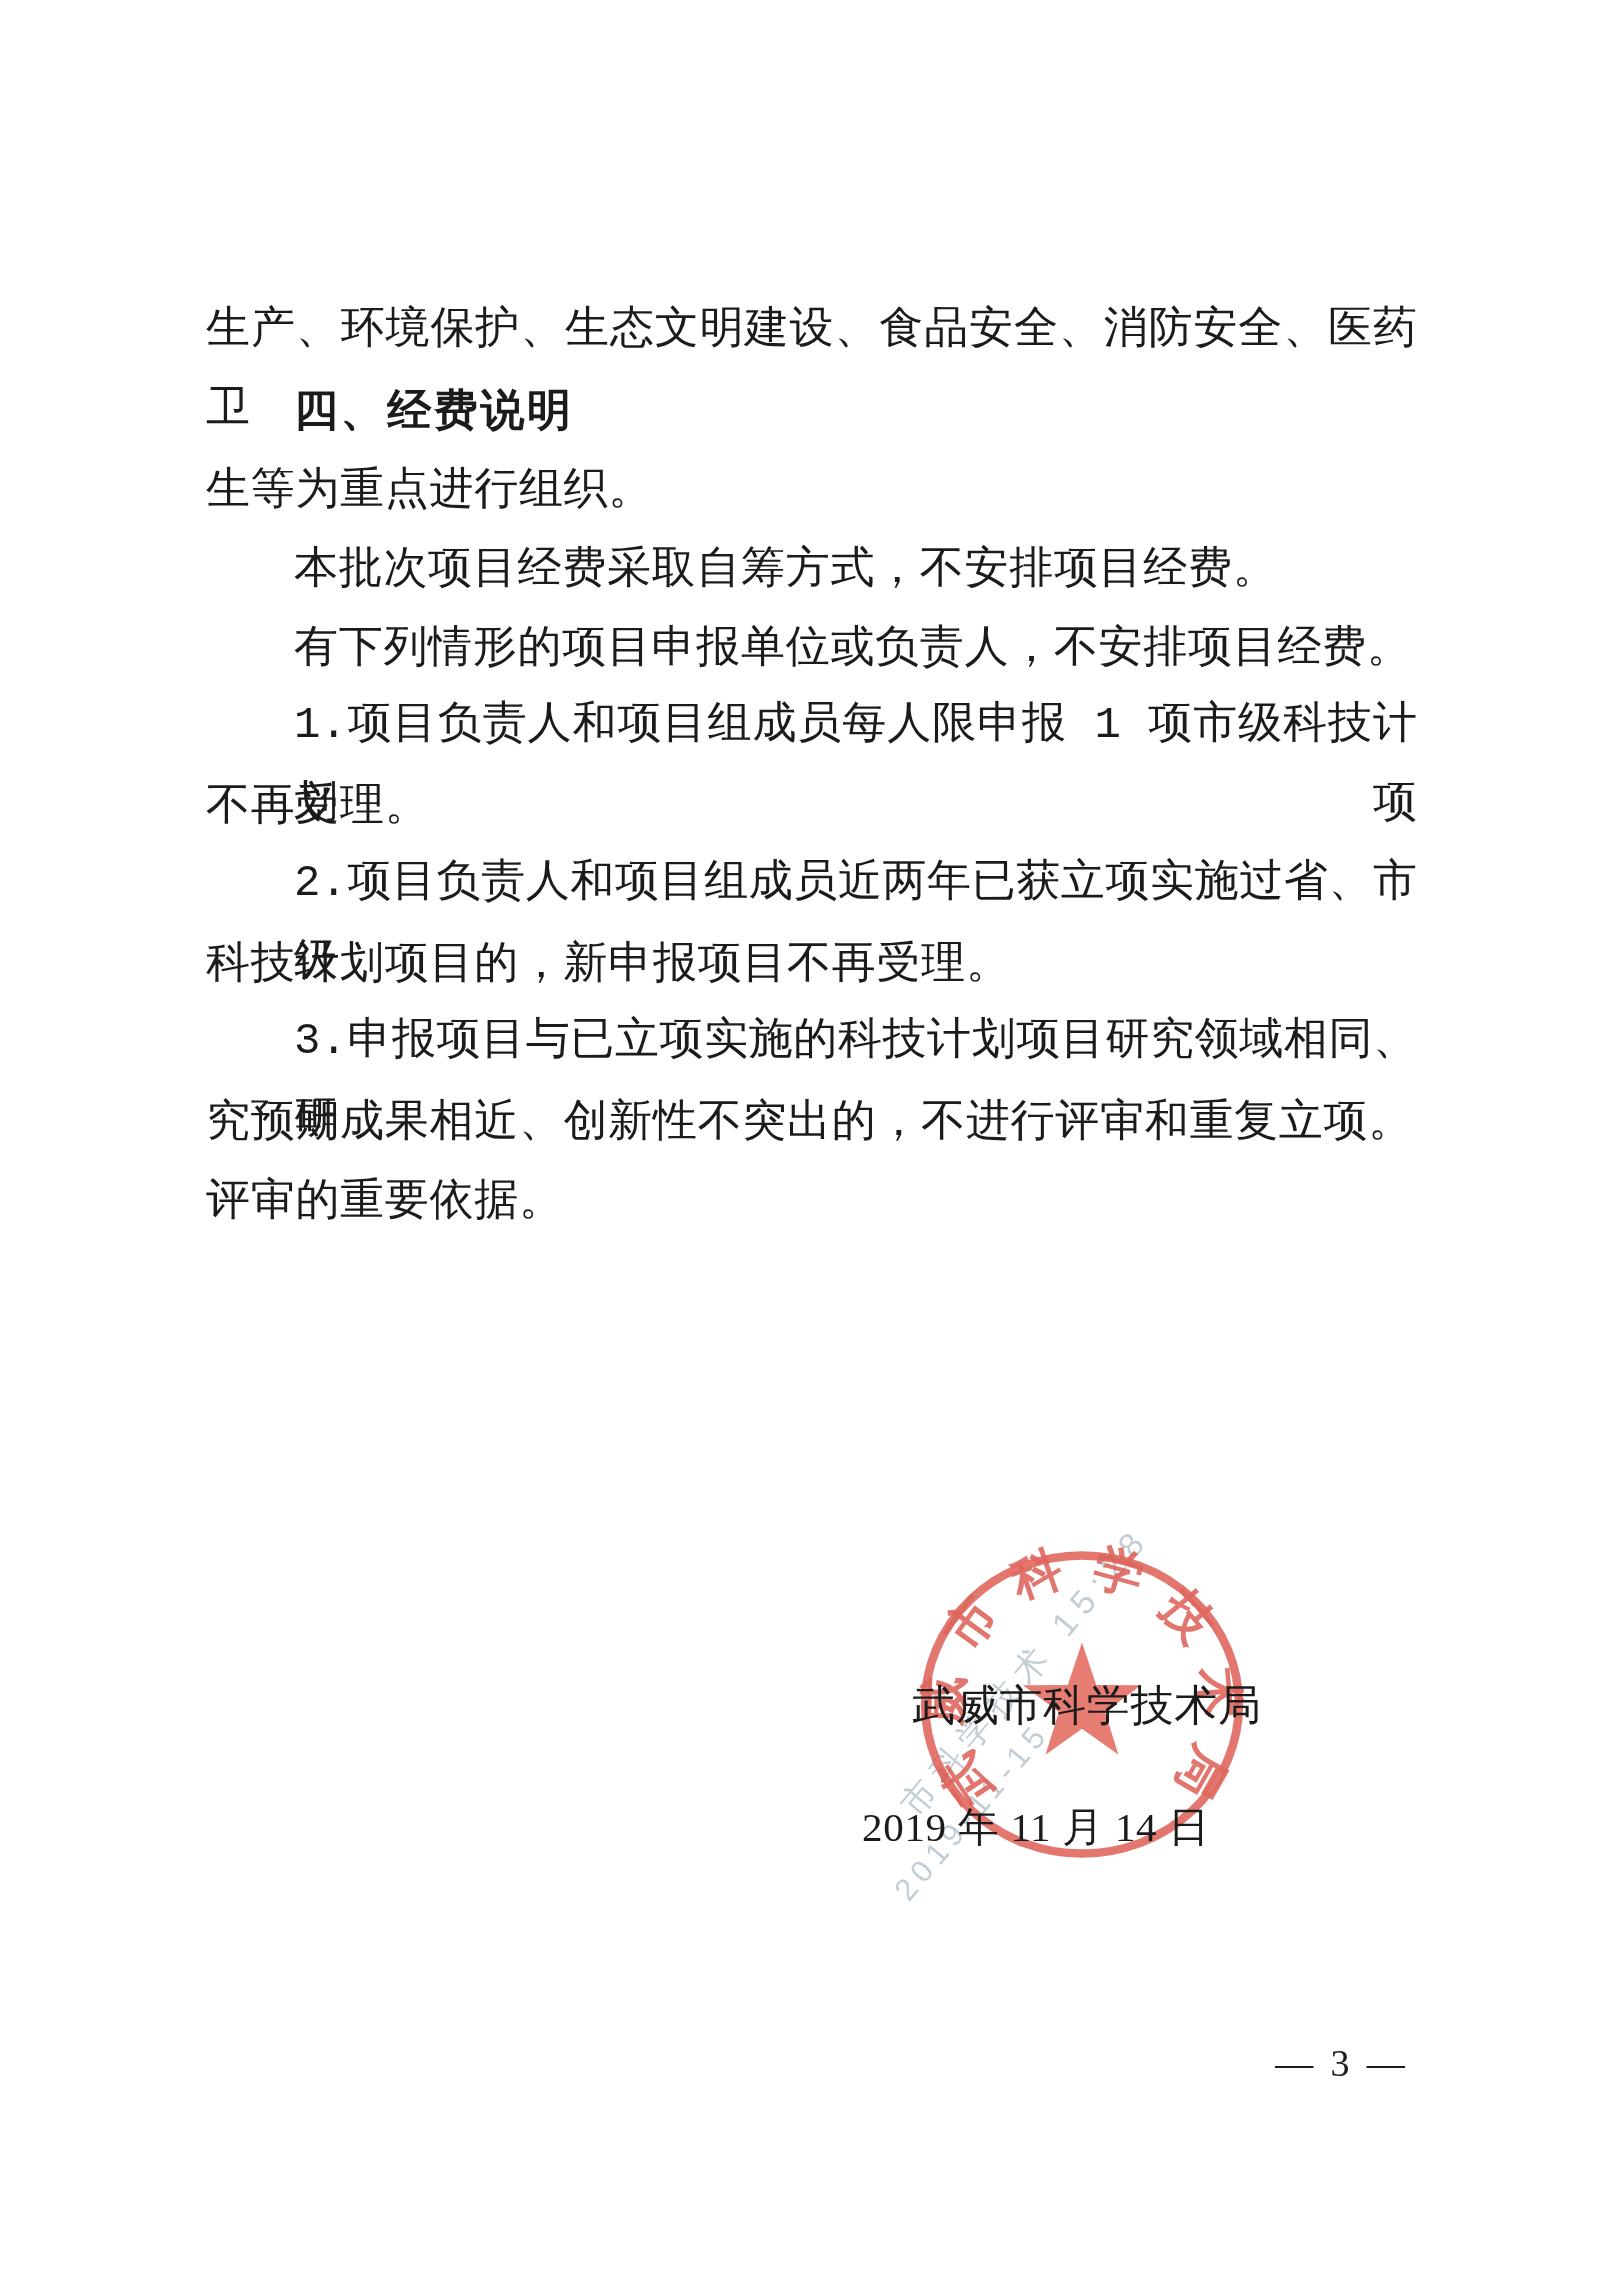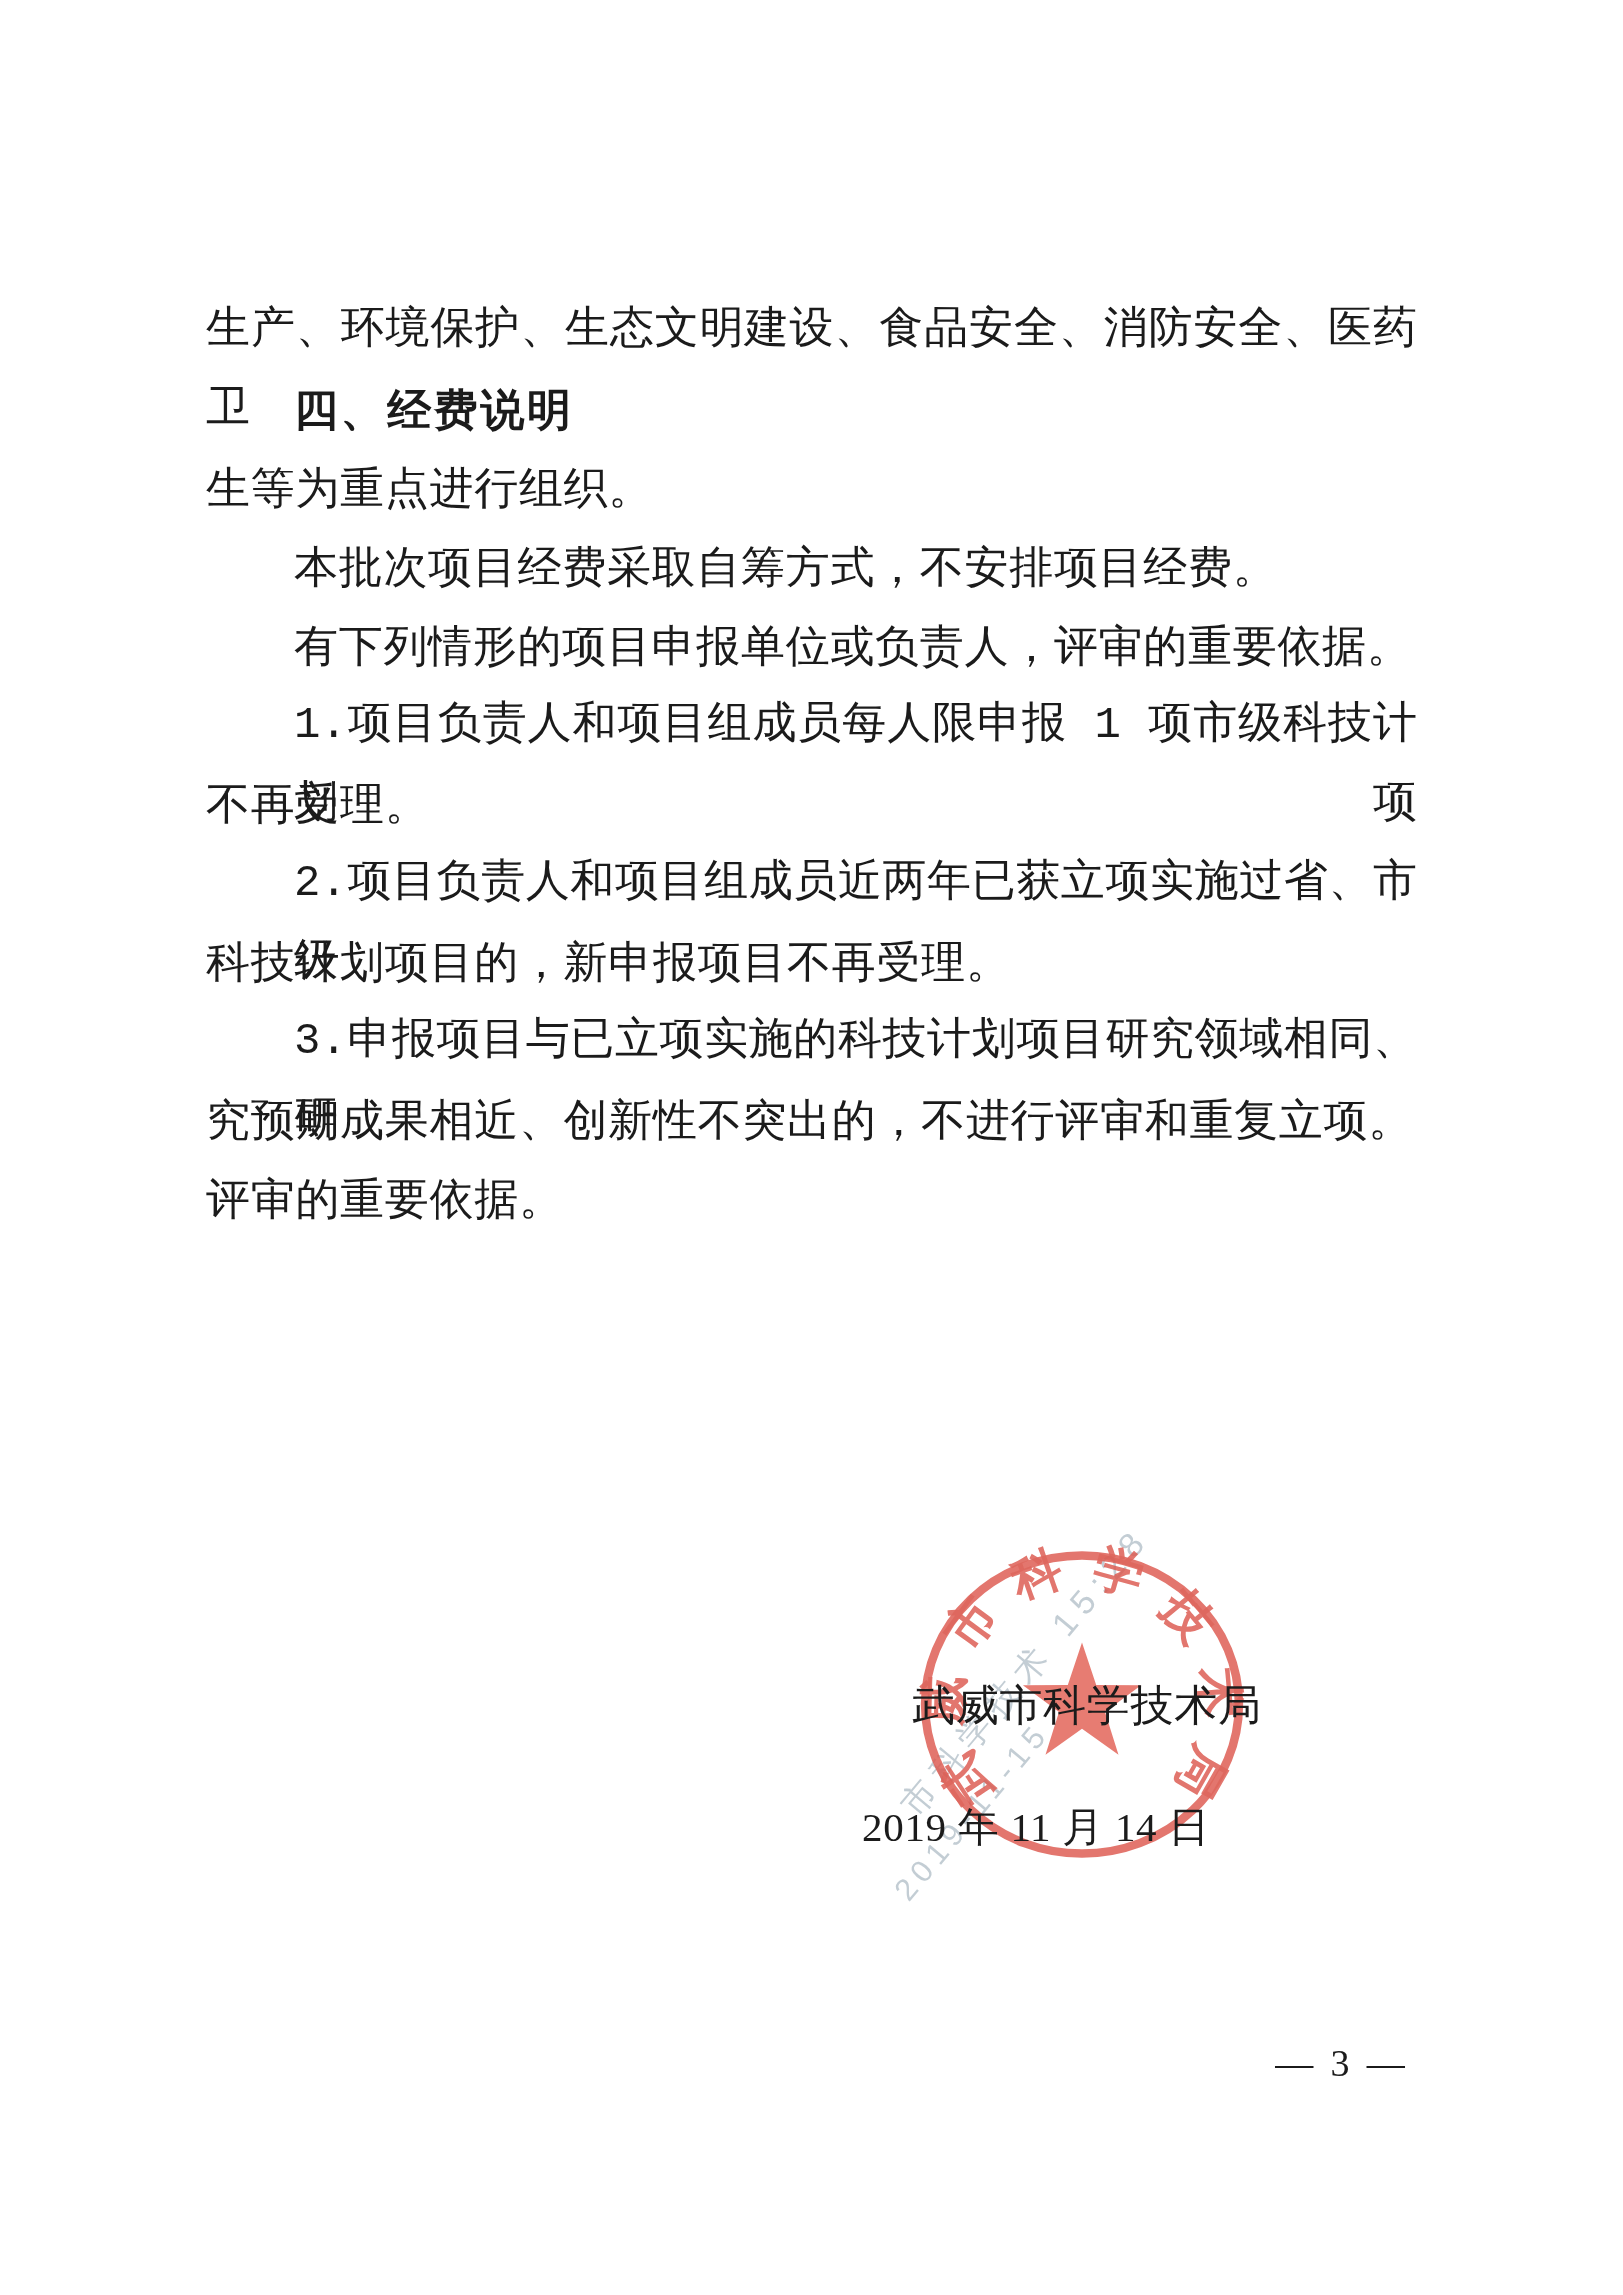--- a/index.html
+++ b/index.html
@@ -124,21 +124,21 @@
       </text>
       <polygon points="260,155 281.7,220.1 350.4,220.6 295.2,261.4 315.8,326.9 260,287 204.2,326.9 224.8,261.4 169.6,220.6 238.3,220.1" fill="#e4685e" opacity="0.95"></polygon>
     </svg>
   </div>
 
   <div class="textblock">
     <div class="line stretch">生产、环境保护、生态文明建设、食品安全、消防安全、医药卫</div>
     <div class="line heading indent">四、经费说明</div>
     <div class="line">生等为重点进行组织。</div>
     <div class="line indent">本批次项目经费采取自筹方式，不安排项目经费。</div>
-    <div class="line indent">有下列情形的项目申报单位或负责人，评审的重要依据。</div>
+    <div class="line indent">有下列情形的项目申报单位或负责人，不安排项目经费。</div>
     <div class="line indent stretch">1.项目负责人和项目组成员每人限申报 1 项市级科技计划项</div>
     <div class="line">不再受理。</div>
     <div class="line indent stretch">2.项目负责人和项目组成员近两年已获立项实施过省、市级</div>
     <div class="line">科技计划项目的，新申报项目不再受理。</div>
     <div class="line indent stretch">3.申报项目与已立项实施的科技计划项目研究领域相同、研</div>
     <div class="line">究预期成果相近、创新性不突出的，不进行评审和重复立项。</div>
     <div class="line">评审的重要依据。</div>
   </div>
 
   <div class="signature-org">武威市科学技术局</div>

